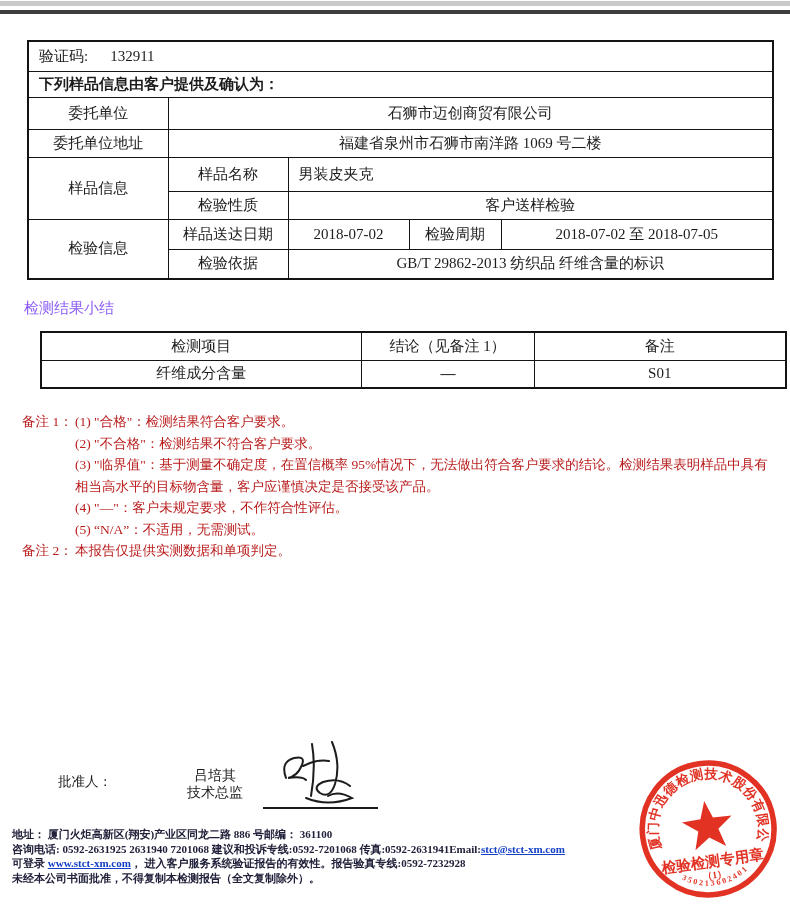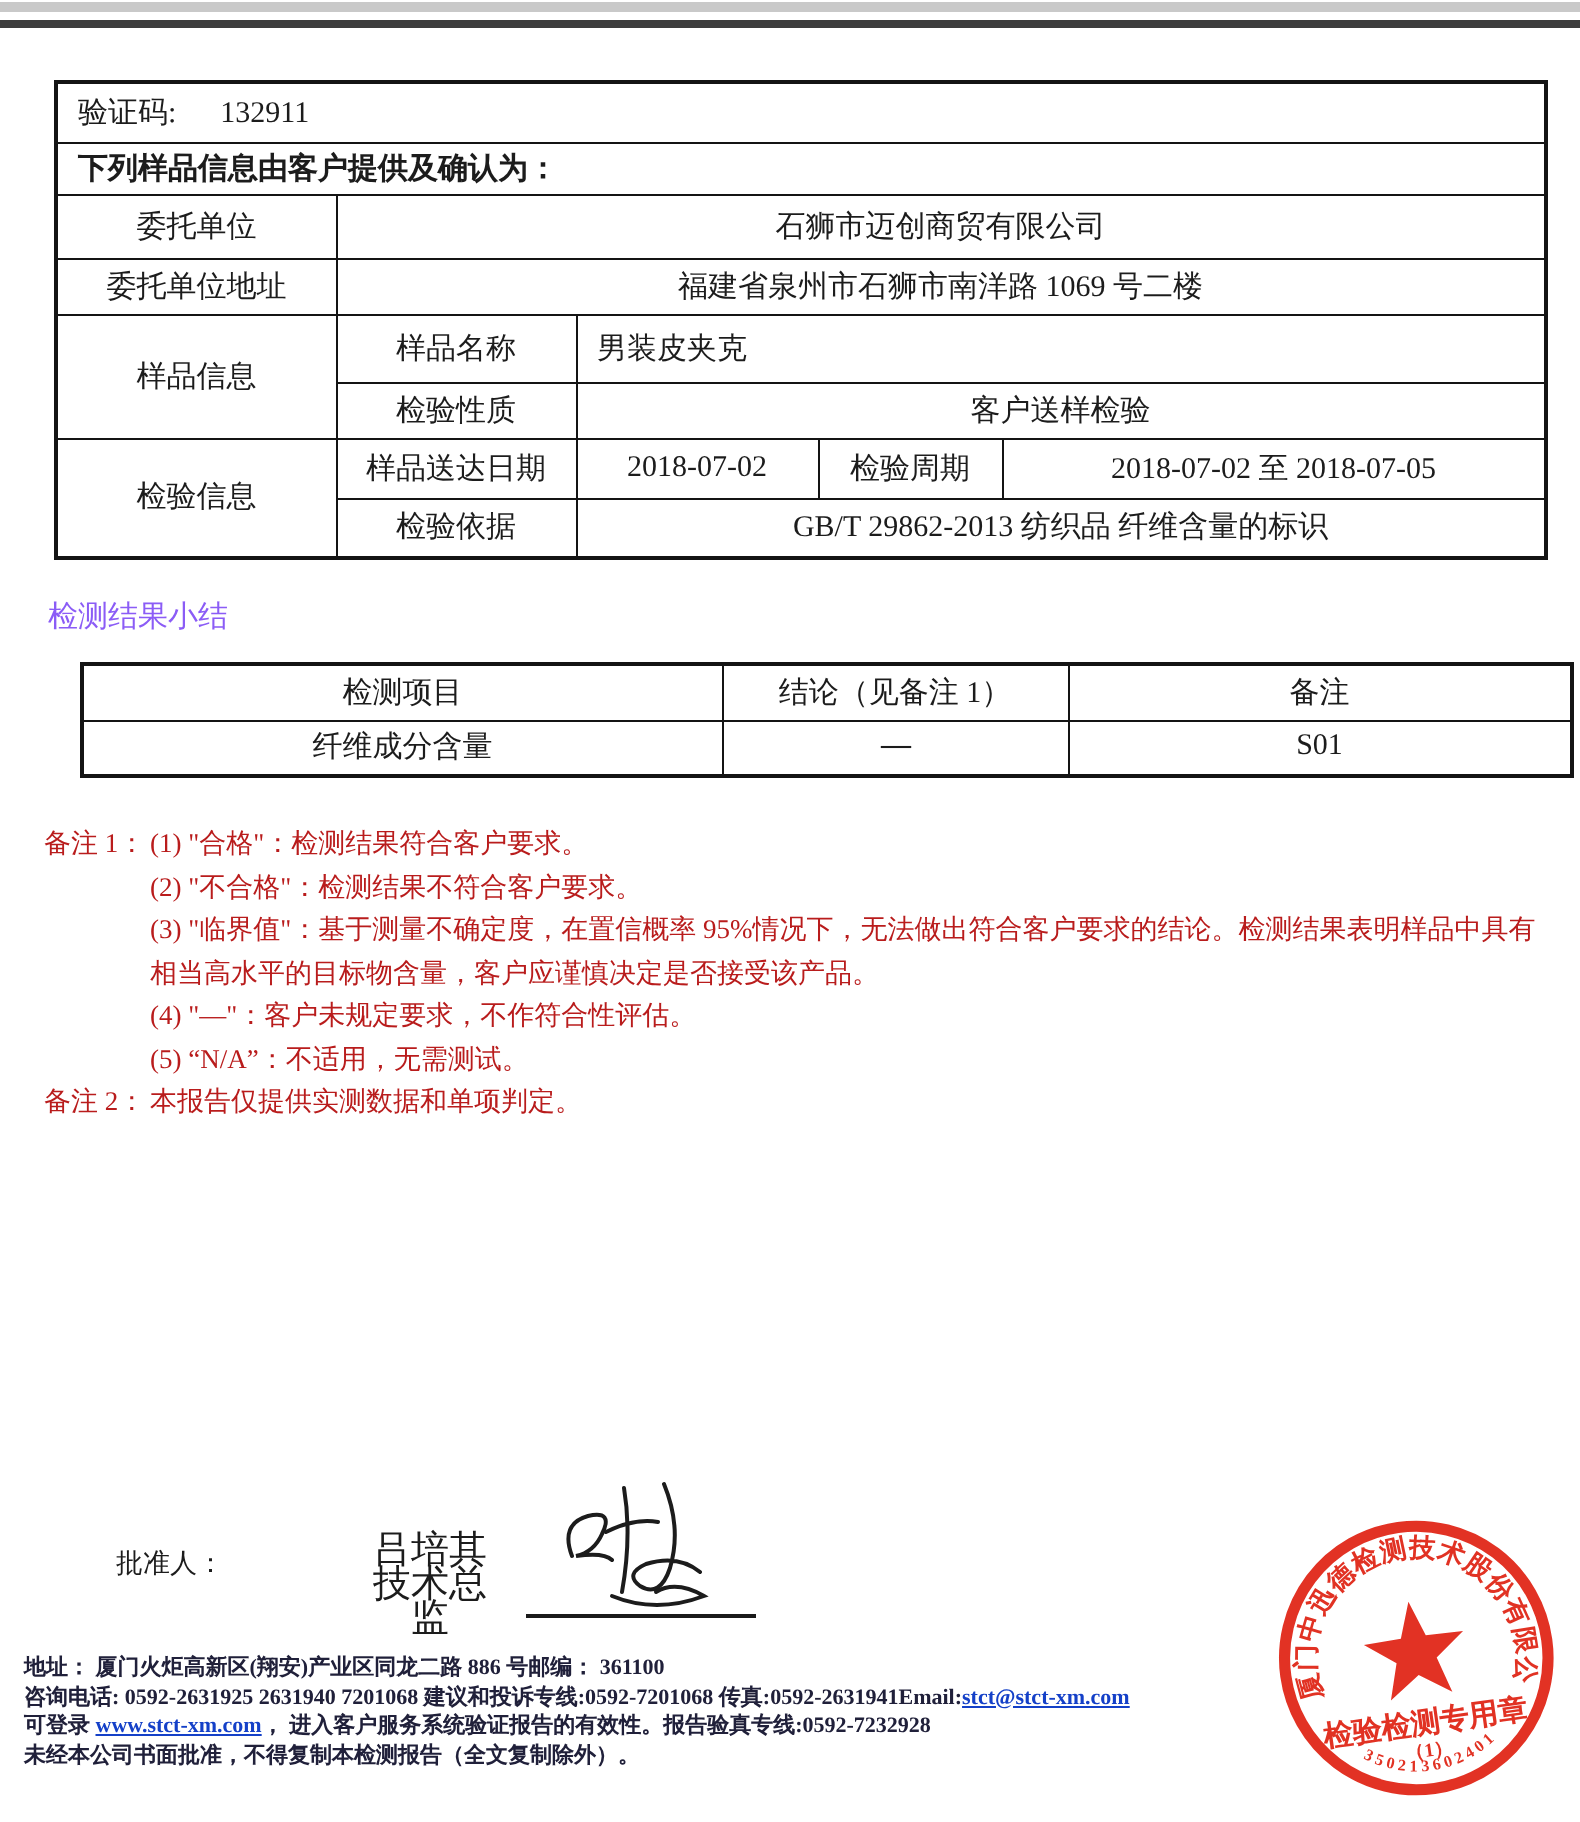--- a/index.html
+++ b/index.html
@@ -25,21 +25,21 @@
   .results-table td { border:1.5px solid #141414; font-size:15px; text-align:center; vertical-align:middle; height:28px; padding:1px 4px; }
   .dash-cell { font-weight:bold; letter-spacing:-1px; }
 
   .notes { position:absolute; left:22px; top:411px; width:748px; font-size:13.5px; line-height:21.5px; color:#b91c1c; }
   .note-row { display:flex; align-items:flex-start; }
   .note-label { width:53px; flex:0 0 53px; }
   .note-items { flex:1; }
 
   .approval { position:absolute; left:0; top:0; width:790px; height:0; }
   .approver-label { position:absolute; left:58px; top:773px; font-size:13.5px; }
-  .approver-name-block { position:absolute; left:185px; top:767px; width:60px; text-align:center; font-size:19px; line-height:17px; }
+  .approver-name-block { position:absolute; left:185px; top:767px; width:60px; text-align:center; font-size:14px; line-height:17px; }
   .signature { position:absolute; left:276px; top:738px; }
   .sig-underline { position:absolute; left:263px; top:807px; width:115px; height:2px; background:#1a1a1a; }
 
   .footer-bar { position:absolute; left:10px; top:814px; width:771px; height:10px; display:flex; }
   .seg-green { width:165px; height:10px; }
   .seg-blue-dark { width:195px; height:10px; }
   .seg-blue-bright { width:112px; height:10px; }
   .seg-gray { flex:1; height:10px; }
 
   .footer-text { position:absolute; left:12px; top:827px; width:640px; font-size:11px; font-weight:bold; line-height:14.6px; color:#20203a; }

